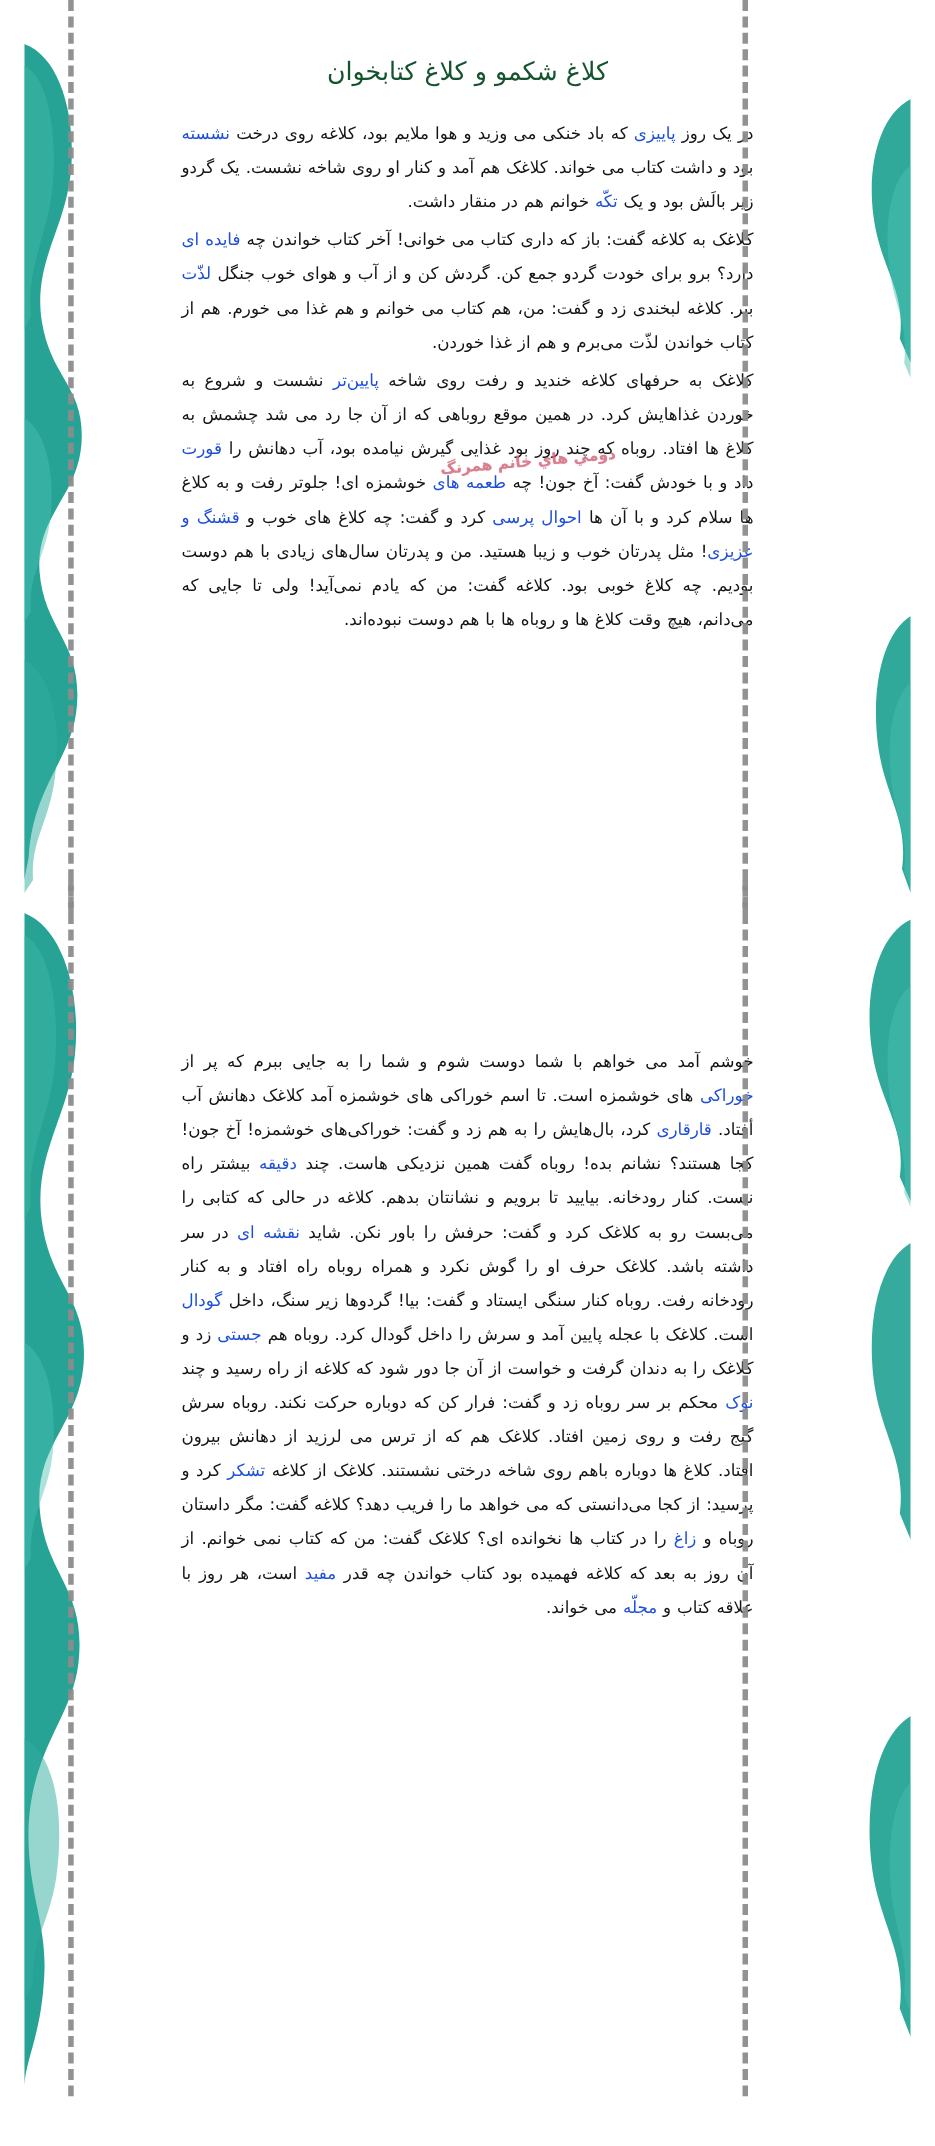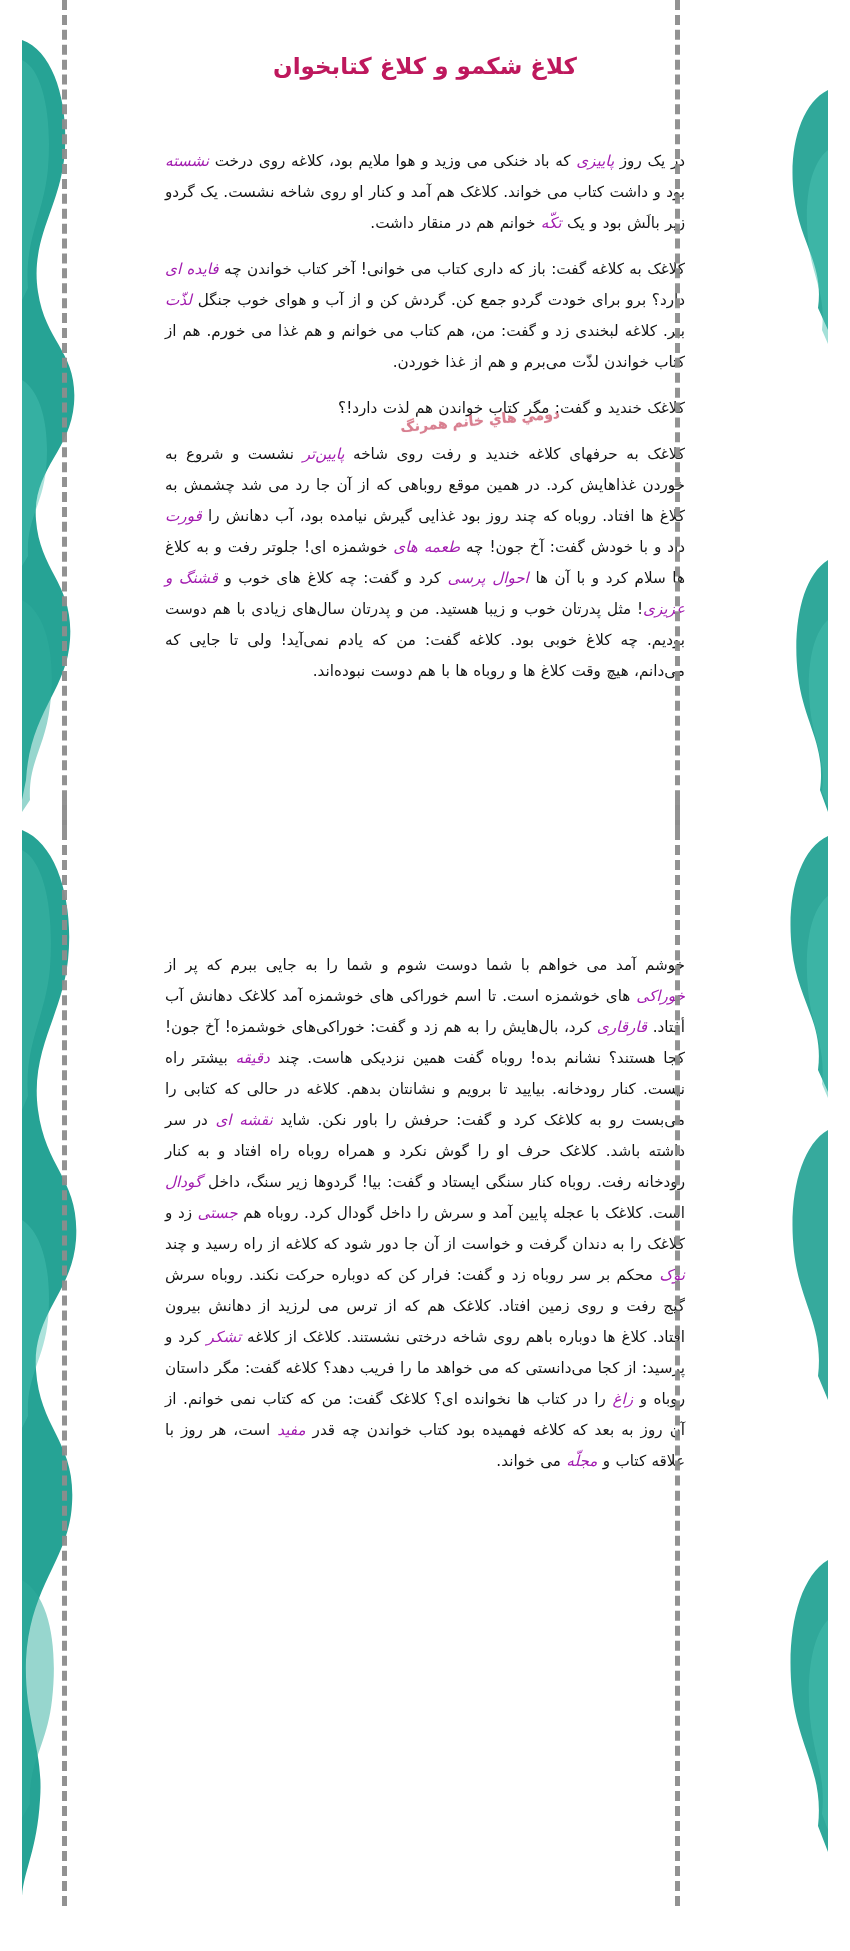--- a/index.html
+++ b/index.html
@@ -53,40 +53,40 @@
     z-index: 5;
     margin: 0 auto;
     width: 520px;
     padding-top: 40px;
   }
   #block-two .content { padding-top: 150px; }
 
   .doc-title {
     text-align: center;
     font-size: 23px;
-    font-weight: bold;
-    color: #be185d;
-    margin: 10px 0 64px 0;
+    font-weight: normal;
+    color: #14532d;
+    margin: 10px 0 24px 0;
     letter-spacing: 0;
     line-height: 1.4;
   }
 
   .para {
     font-size: 15.2px;
     line-height: 31px;
     color: #141414;
     text-align: justify;
     text-align-last: right;
     margin: 0;
     word-spacing: .5px;
   }
   .para.rtl-right { text-align: right;  text-align-last: right; }
-  .para + .para   { margin-top: 15px; }
+  .para + .para   { margin-top: 4px; }
 
-  .hl { color: #a21caf; font-style: italic; }
+  .hl { color: #1d4ed8; }
 
   
   .watermark {
     position: absolute;
     z-index: 8;
     color: #d2697d;
     font-size: 14px;
     font-weight: bold;
     font-family: "DejaVu Sans", "Liberation Sans", sans-serif;
     white-space: nowrap;
@@ -118,21 +118,20 @@
   </div>
 
   <div class="dashed-rule left-rule"></div>
   <div class="dashed-rule right-rule"></div>
 
   <div class="content">
     <h1 class="doc-title">کلاغ شکمو و کلاغ کتابخوان</h1>
 
     <p class="para"><span>در یک روز </span><span class="hl">پاییزی</span><span> که باد خنکی می وزید و هوا ملایم بود، کلاغه روی درخت </span><span class="hl">نشسته</span><span> بود و داشت کتاب می خواند. کلاغک هم آمد و کنار او روی شاخه نشست. یک گردو زیر بالَش بود و یک </span><span class="hl">تکّه</span><span> خوانم هم در منقار داشت.</span></p>
     <p class="para"><span>کلاغک به کلاغه گفت: باز که داری کتاب می خوانی! آخر کتاب خواندن چه </span><span class="hl">فایده ای</span><span> دارد؟ برو برای خودت گردو جمع کن. گردش کن و از آب و هوای خوب جنگل </span><span class="hl">لذّت</span><span> ببر. کلاغه لبخندی زد و گفت: من، هم کتاب می خوانم و هم غذا می خورم. هم از کتاب خواندن لذّت می‌برم و هم از غذا خوردن.</span></p>
-    <p class="para rtl-right"><span>کلاغک خندید و گفت: مگر کتاب خواندن هم لذت دارد!؟</span></p>
     <p class="para"><span>کلاغک به حرفهای کلاغه خندید و رفت روی شاخه </span><span class="hl">پایین‌تر</span><span> نشست و شروع به خوردن غذاهایش کرد. در همین موقع روباهی که از آن جا رد می شد چشمش به کلاغ ها افتاد. روباه که چند روز بود غذایی گیرش نیامده بود، آب دهانش را </span><span class="hl">قورت</span><span> داد و با خودش گفت: آخ جون! چه </span><span class="hl">طعمه های</span><span> خوشمزه ای! جلوتر رفت و به کلاغ ها سلام کرد و با آن ها </span><span class="hl">احوال پرسی</span><span> کرد و گفت: چه کلاغ های خوب و </span><span class="hl">قشنگ و عزیزی</span><span>! مثل پدرتان خوب و زیبا هستید. من و پدرتان سال‌های زیادی با هم دوست بودیم. چه کلاغ خوبی بود. کلاغه گفت: من که یادم نمی‌آید! ولی تا جایی که می‌دانم، هیچ وقت کلاغ ها و روباه ها با هم دوست نبوده‌اند.</span></p>
   </div>
 
   <div class="watermark" id="watermark-one">دومي هاي خانم همرنگ</div>
 </div>
 
 <div class="page-block" id="block-two">
 
   <div class="deco-layer">
     <svg width="806" height="1106" viewBox="0 0 806 1106" style="position:absolute;top:0;left:0;">

